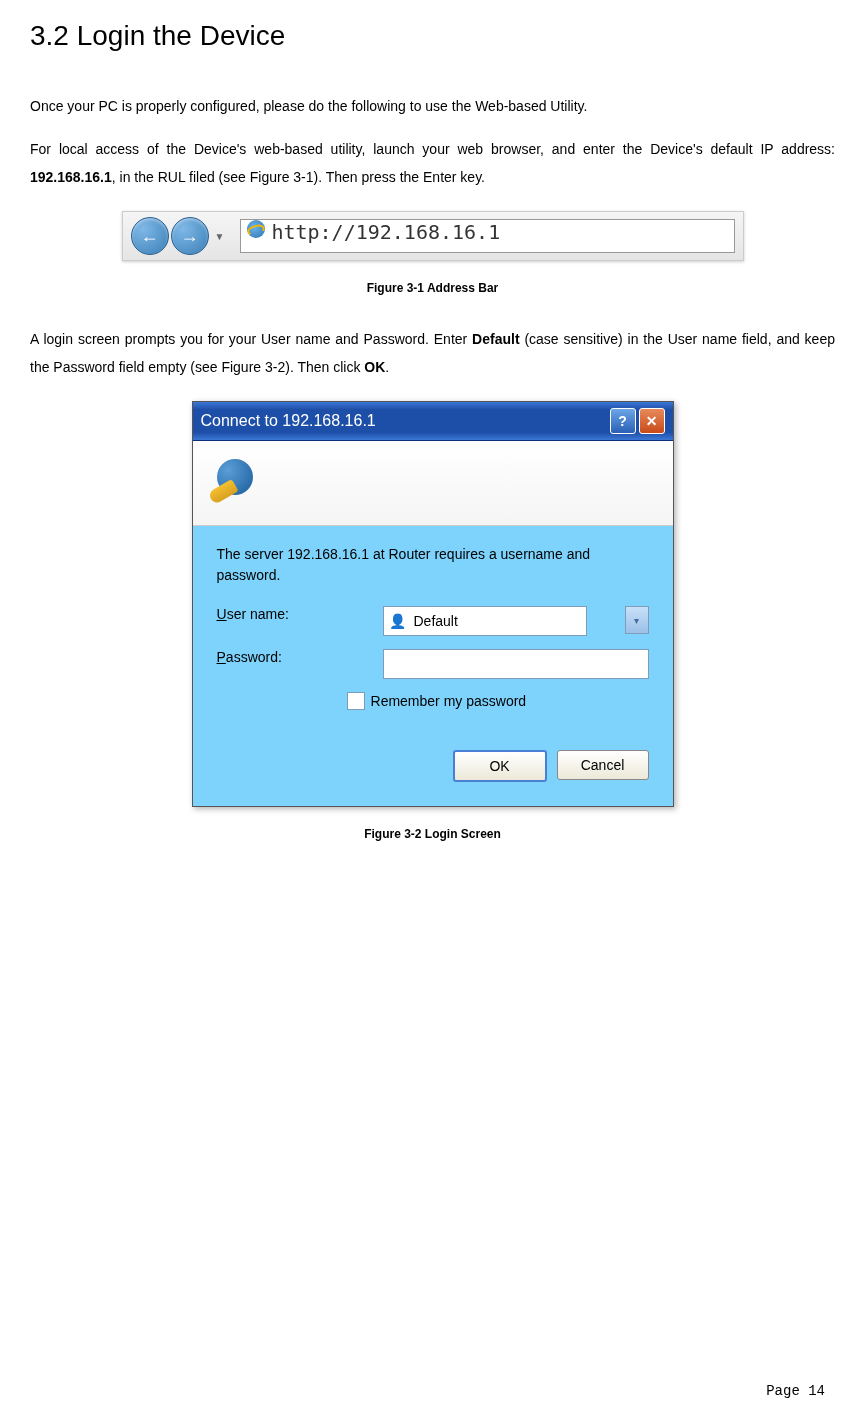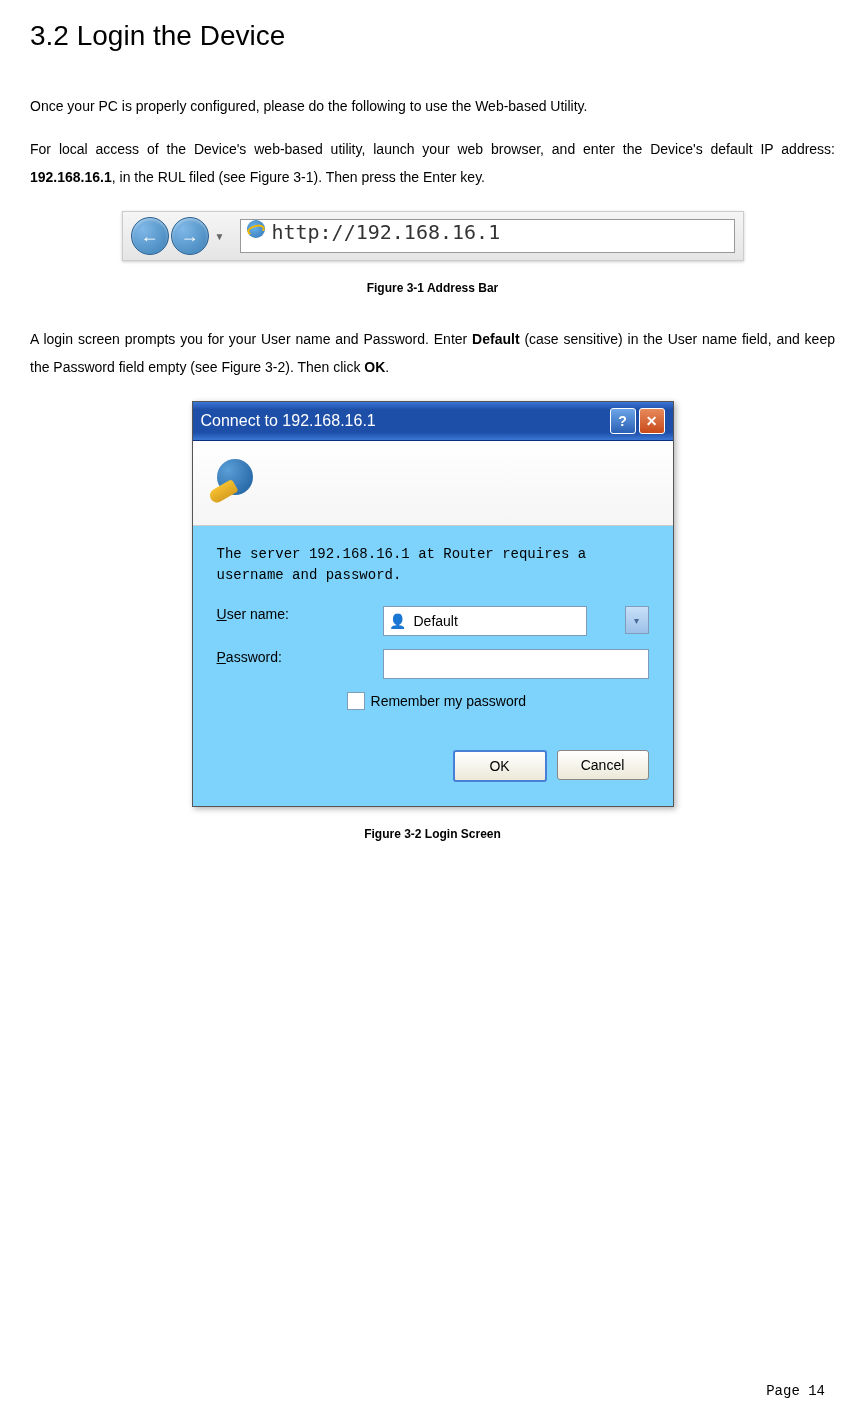--- a/index.html
+++ b/index.html
@@ -177,21 +177,20 @@
       border-radius: 7px 3px 3px 7px;
       transform: rotate(-30deg);
     }
     .dialog-body {
       padding: 18px 24px 24px 24px;
     }
     .dialog-text {
       font-size: 14px;
       line-height: 1.5;
       margin-bottom: 20px;
-      font-family: Liberation Mono, monospace;
     }
     .form-row {
       display: flex;
       margin-bottom: 13px;
       gap: 36px;
     }
     .form-label {
       width: 130px;
       font-size: 14px;
     }

